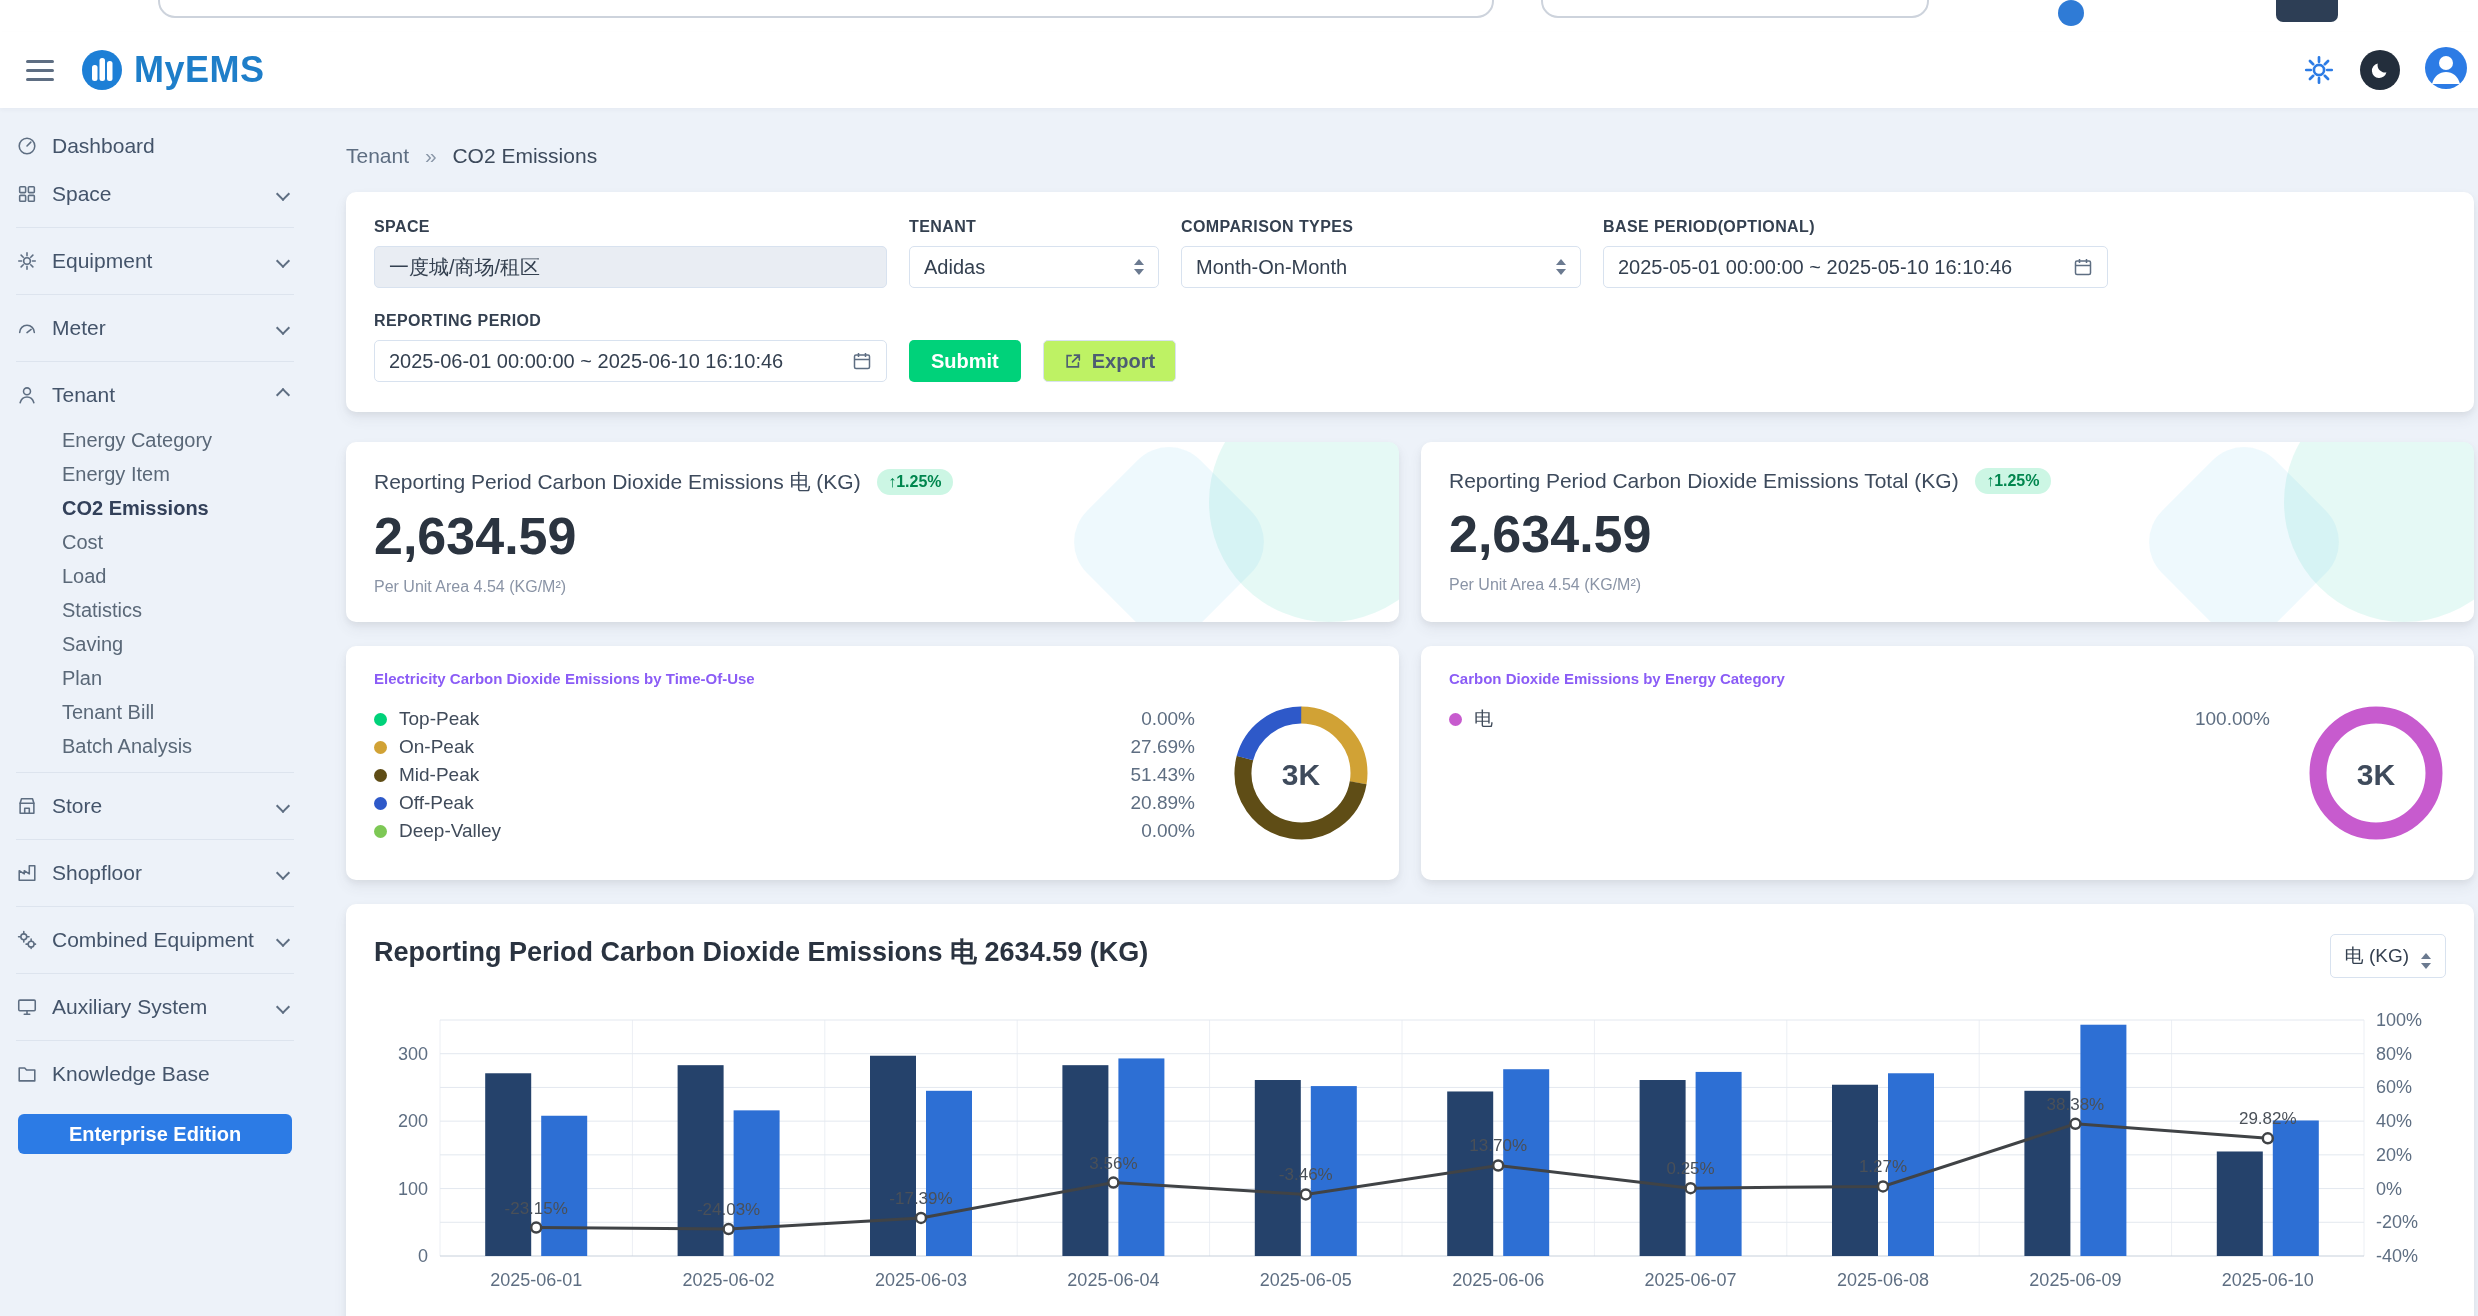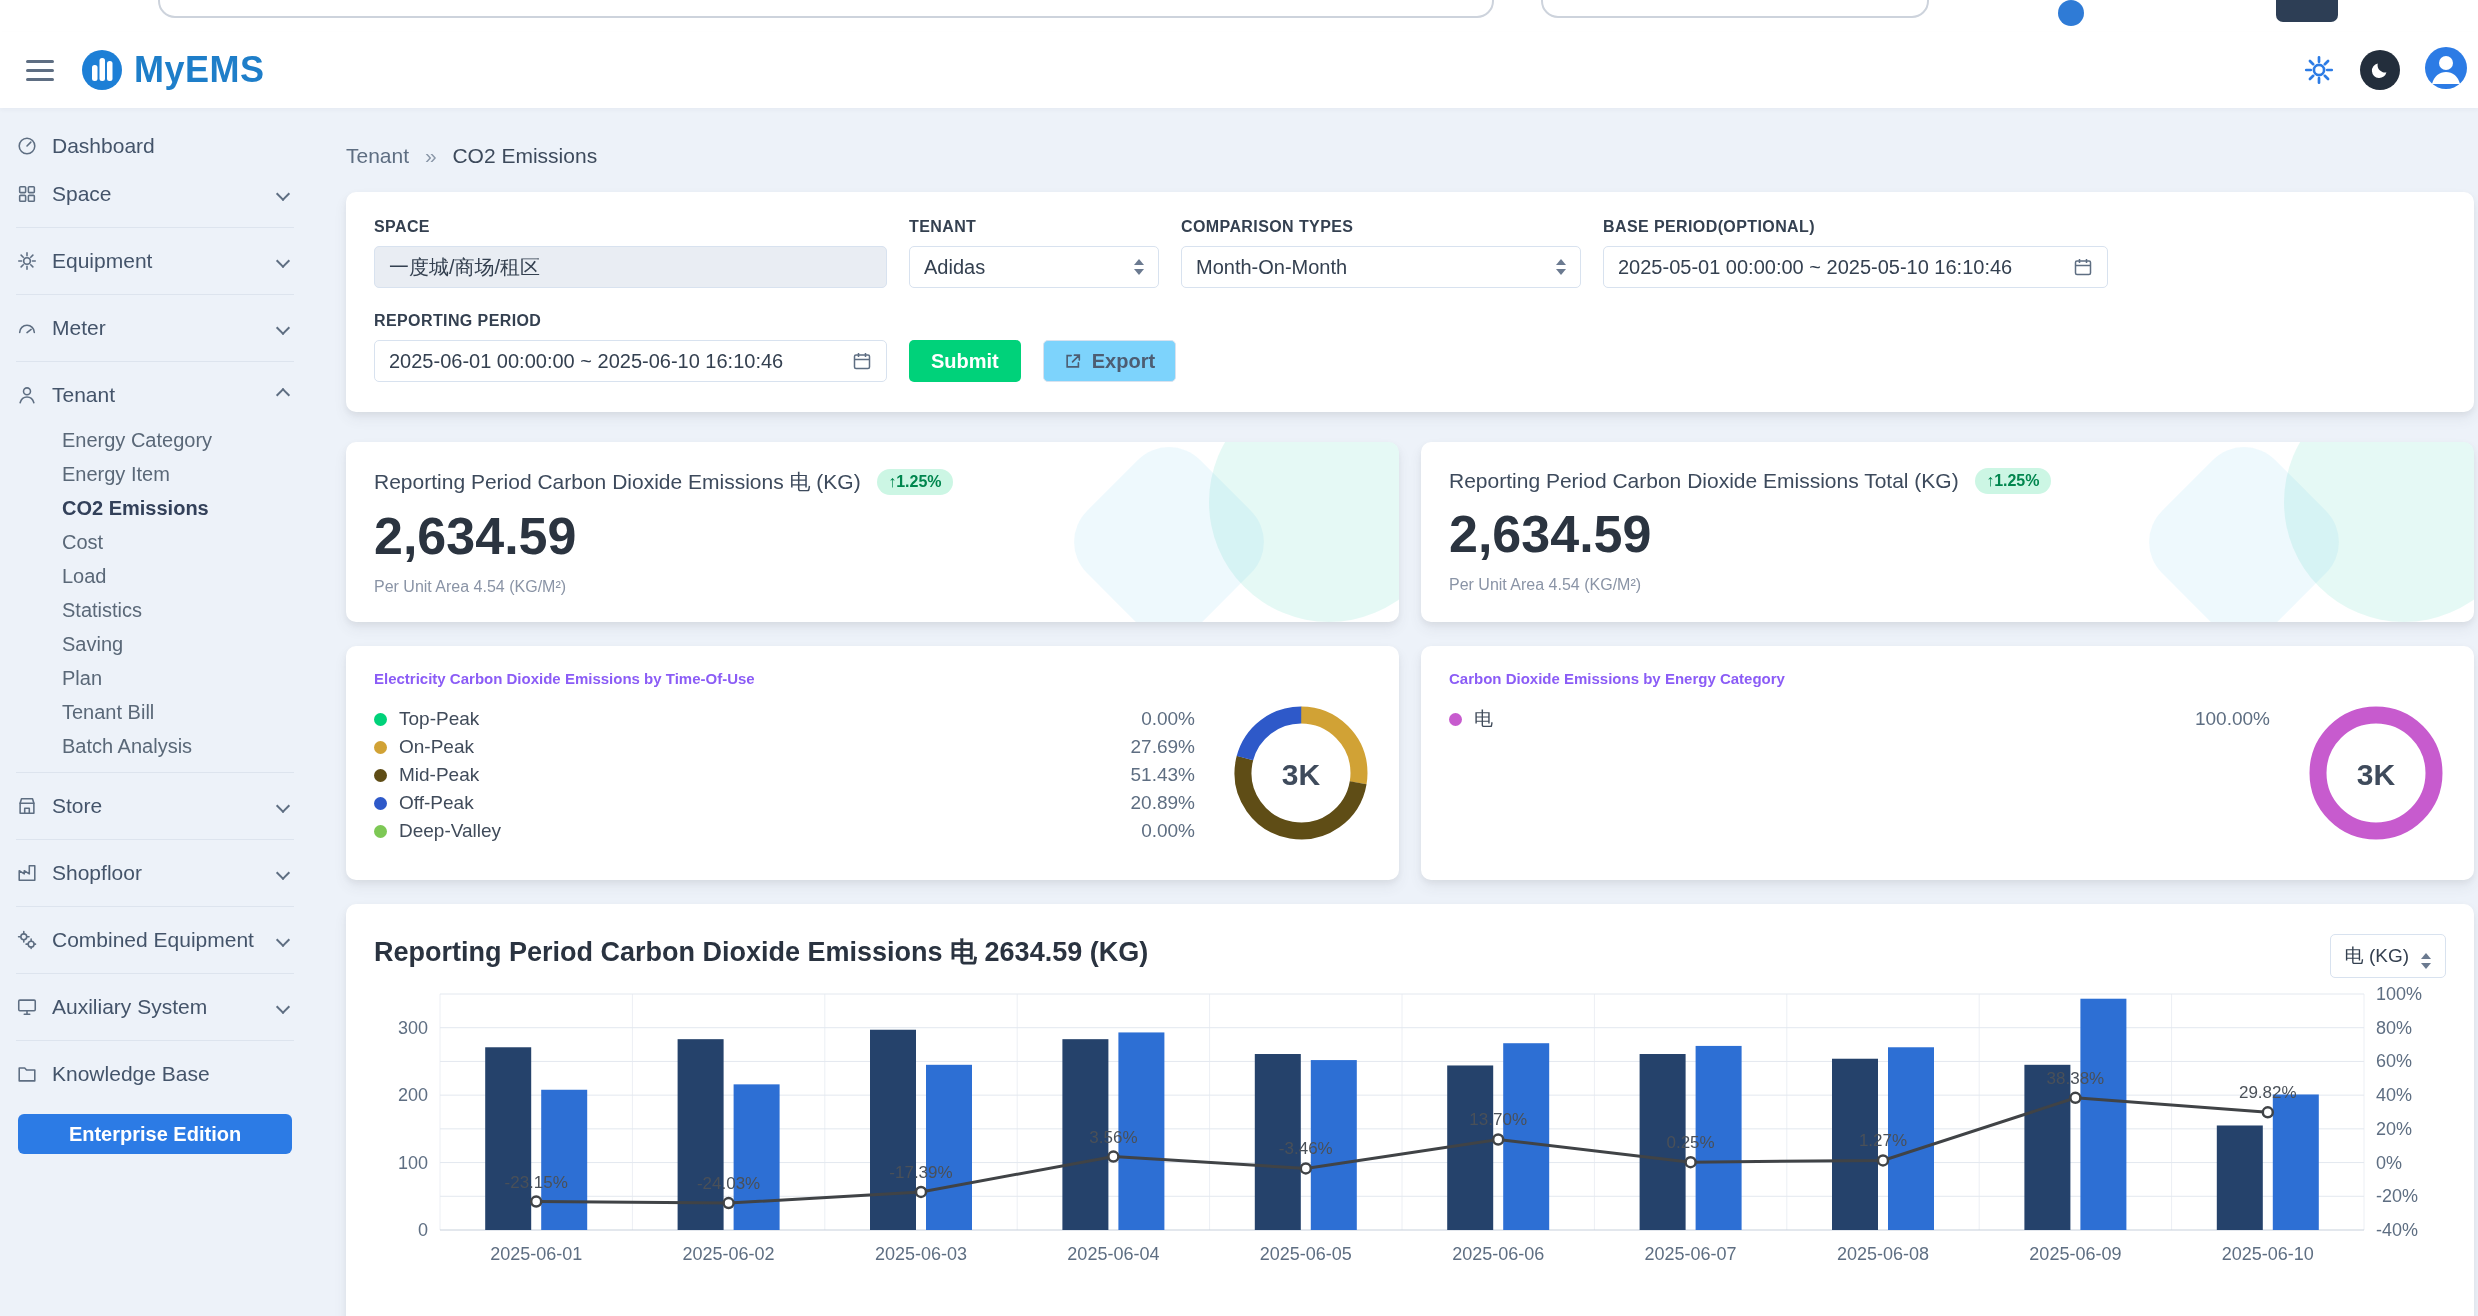--- a/index.html
+++ b/index.html
@@ -55,21 +55,21 @@
   .field label{display:block;font-size:16px;font-weight:700;letter-spacing:.4px;color:#344050;margin-bottom:10px;text-transform:uppercase}
   .input{height:42px;border:1px solid #d8e2ef;border-radius:5px;background:#fff;display:flex;align-items:center;padding:0 14px;font-size:20px;color:#344050;cursor:pointer}
   .input.gray{background:#e9edf3}
   .input .val{white-space:nowrap;overflow:hidden;text-overflow:ellipsis}
   .sel-arrows{margin-left:auto;display:flex;flex-direction:column;gap:4px;padding-left:12px}
   .sel-arrows i{width:0;height:0;border-left:5px solid transparent;border-right:5px solid transparent}
   .sel-arrows .u{border-bottom:6px solid #6b7a90}
   .sel-arrows .d{border-top:6px solid #6b7a90}
   .cal-ico{margin-left:auto;flex:none}
   .btn-submit{height:42px;padding:0 22px;background:#00d27a;color:#fff;border:none;border-radius:5px;font-size:20px;font-weight:700;font-family:inherit;cursor:pointer}
-  .btn-export{height:42px;padding:0 20px;background:#7dd3fc;color:#4d5d72;border:1px solid #d8e2ef;border-radius:5px;font-size:20px;font-weight:600;font-family:inherit;cursor:pointer;display:flex;align-items:center;gap:10px}
+  .btn-export{height:42px;padding:0 20px;background:#bef264;color:#4d5d72;border:1px solid #d8e2ef;border-radius:5px;font-size:20px;font-weight:600;font-family:inherit;cursor:pointer;display:flex;align-items:center;gap:10px}
 
   
   .two-col{display:grid;grid-template-columns:1fr 1fr;gap:22px;margin-top:30px}
   .summary-card{position:relative;overflow:hidden;padding:26px 28px}
   .deco1{position:absolute;right:-50px;top:-60px;width:240px;height:240px;border-radius:50%;background:rgba(0,200,160,.10)}
   .deco2{position:absolute;right:150px;top:20px;width:160px;height:160px;border-radius:44px;transform:rotate(45deg);background:rgba(90,200,235,.10)}
   .summary-title{font-size:21px;font-weight:500;color:#3d4a5c}
   .badge{display:inline-block;background:#ccf6e4;color:#00864e;font-size:16px;font-weight:700;padding:4px 11px;border-radius:13px;margin-left:12px;vertical-align:2px}
   .summary-value{font-size:52px;font-weight:600;color:#2b3440;margin-top:10px}
   .summary-sub{font-size:16px;color:#8a94a6;margin-top:12px}
@@ -85,21 +85,21 @@
   .legend-label{margin-left:12px;font-size:19px;color:#404b5a}
   .legend-pct{margin-left:auto;font-size:19px;color:#5e6e82}
   .donut{width:140px;flex:none;margin-left:36px}
   .donut-center{font-size:30px;font-weight:600;fill:#3f4b5c}
 
   
   .bar-card{margin-top:24px;padding:30px 28px;height:460px;overflow:hidden}
   .bar-head{display:flex;align-items:flex-start;justify-content:space-between}
   .bar-title{font-size:27px;font-weight:700;color:#2a3340}
   .unit-select{display:flex;align-items:flex-end;border:1px solid #d8e2ef;border-radius:5px;padding:8px 14px;font-size:19px;color:#344050;cursor:pointer;background:#fff}
-  .chart-wrap{}
+  .chart-wrap{margin-top:26px}
   .ax-txt{font-size:18px;fill:#5e6e82}
   .cat-txt{font-size:18px;fill:#5e6e82}
   .line-lab{font-size:17px;fill:#4a5058}
 </style>
 </head>
 <body>
 
 <div class="top-strip">
   <div class="omnibar a"></div>
   <div class="omnibar b"></div>

